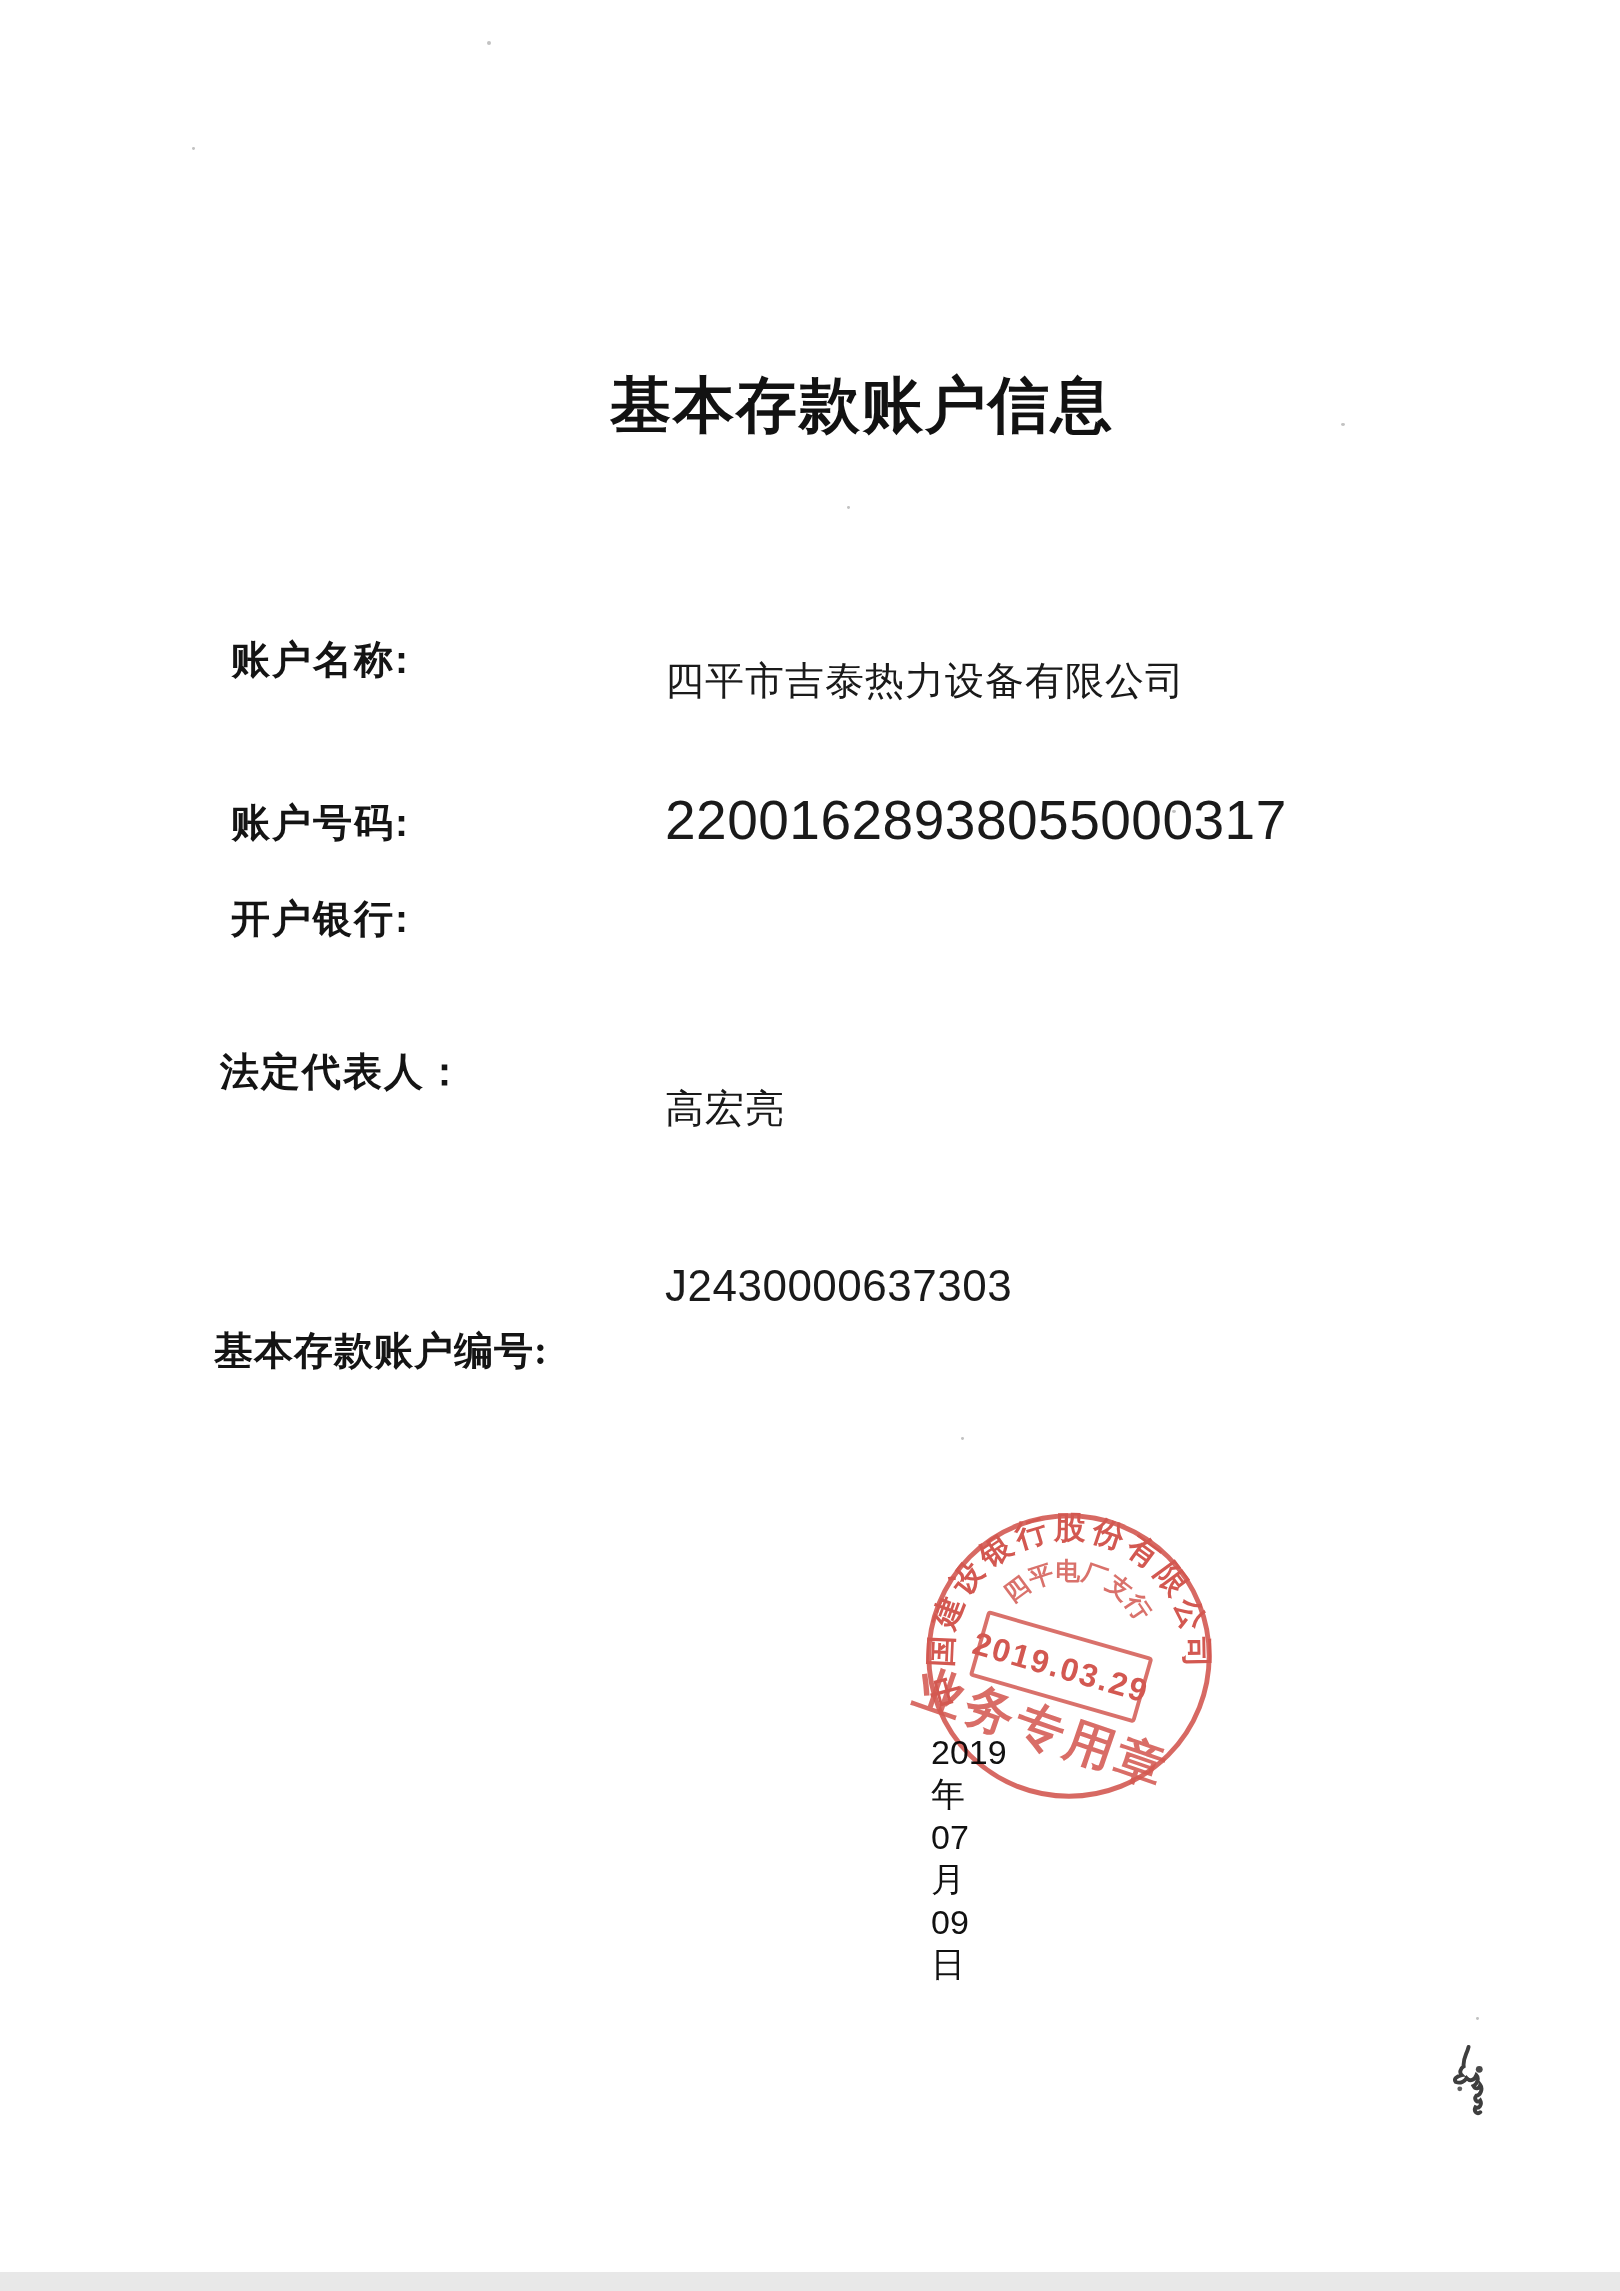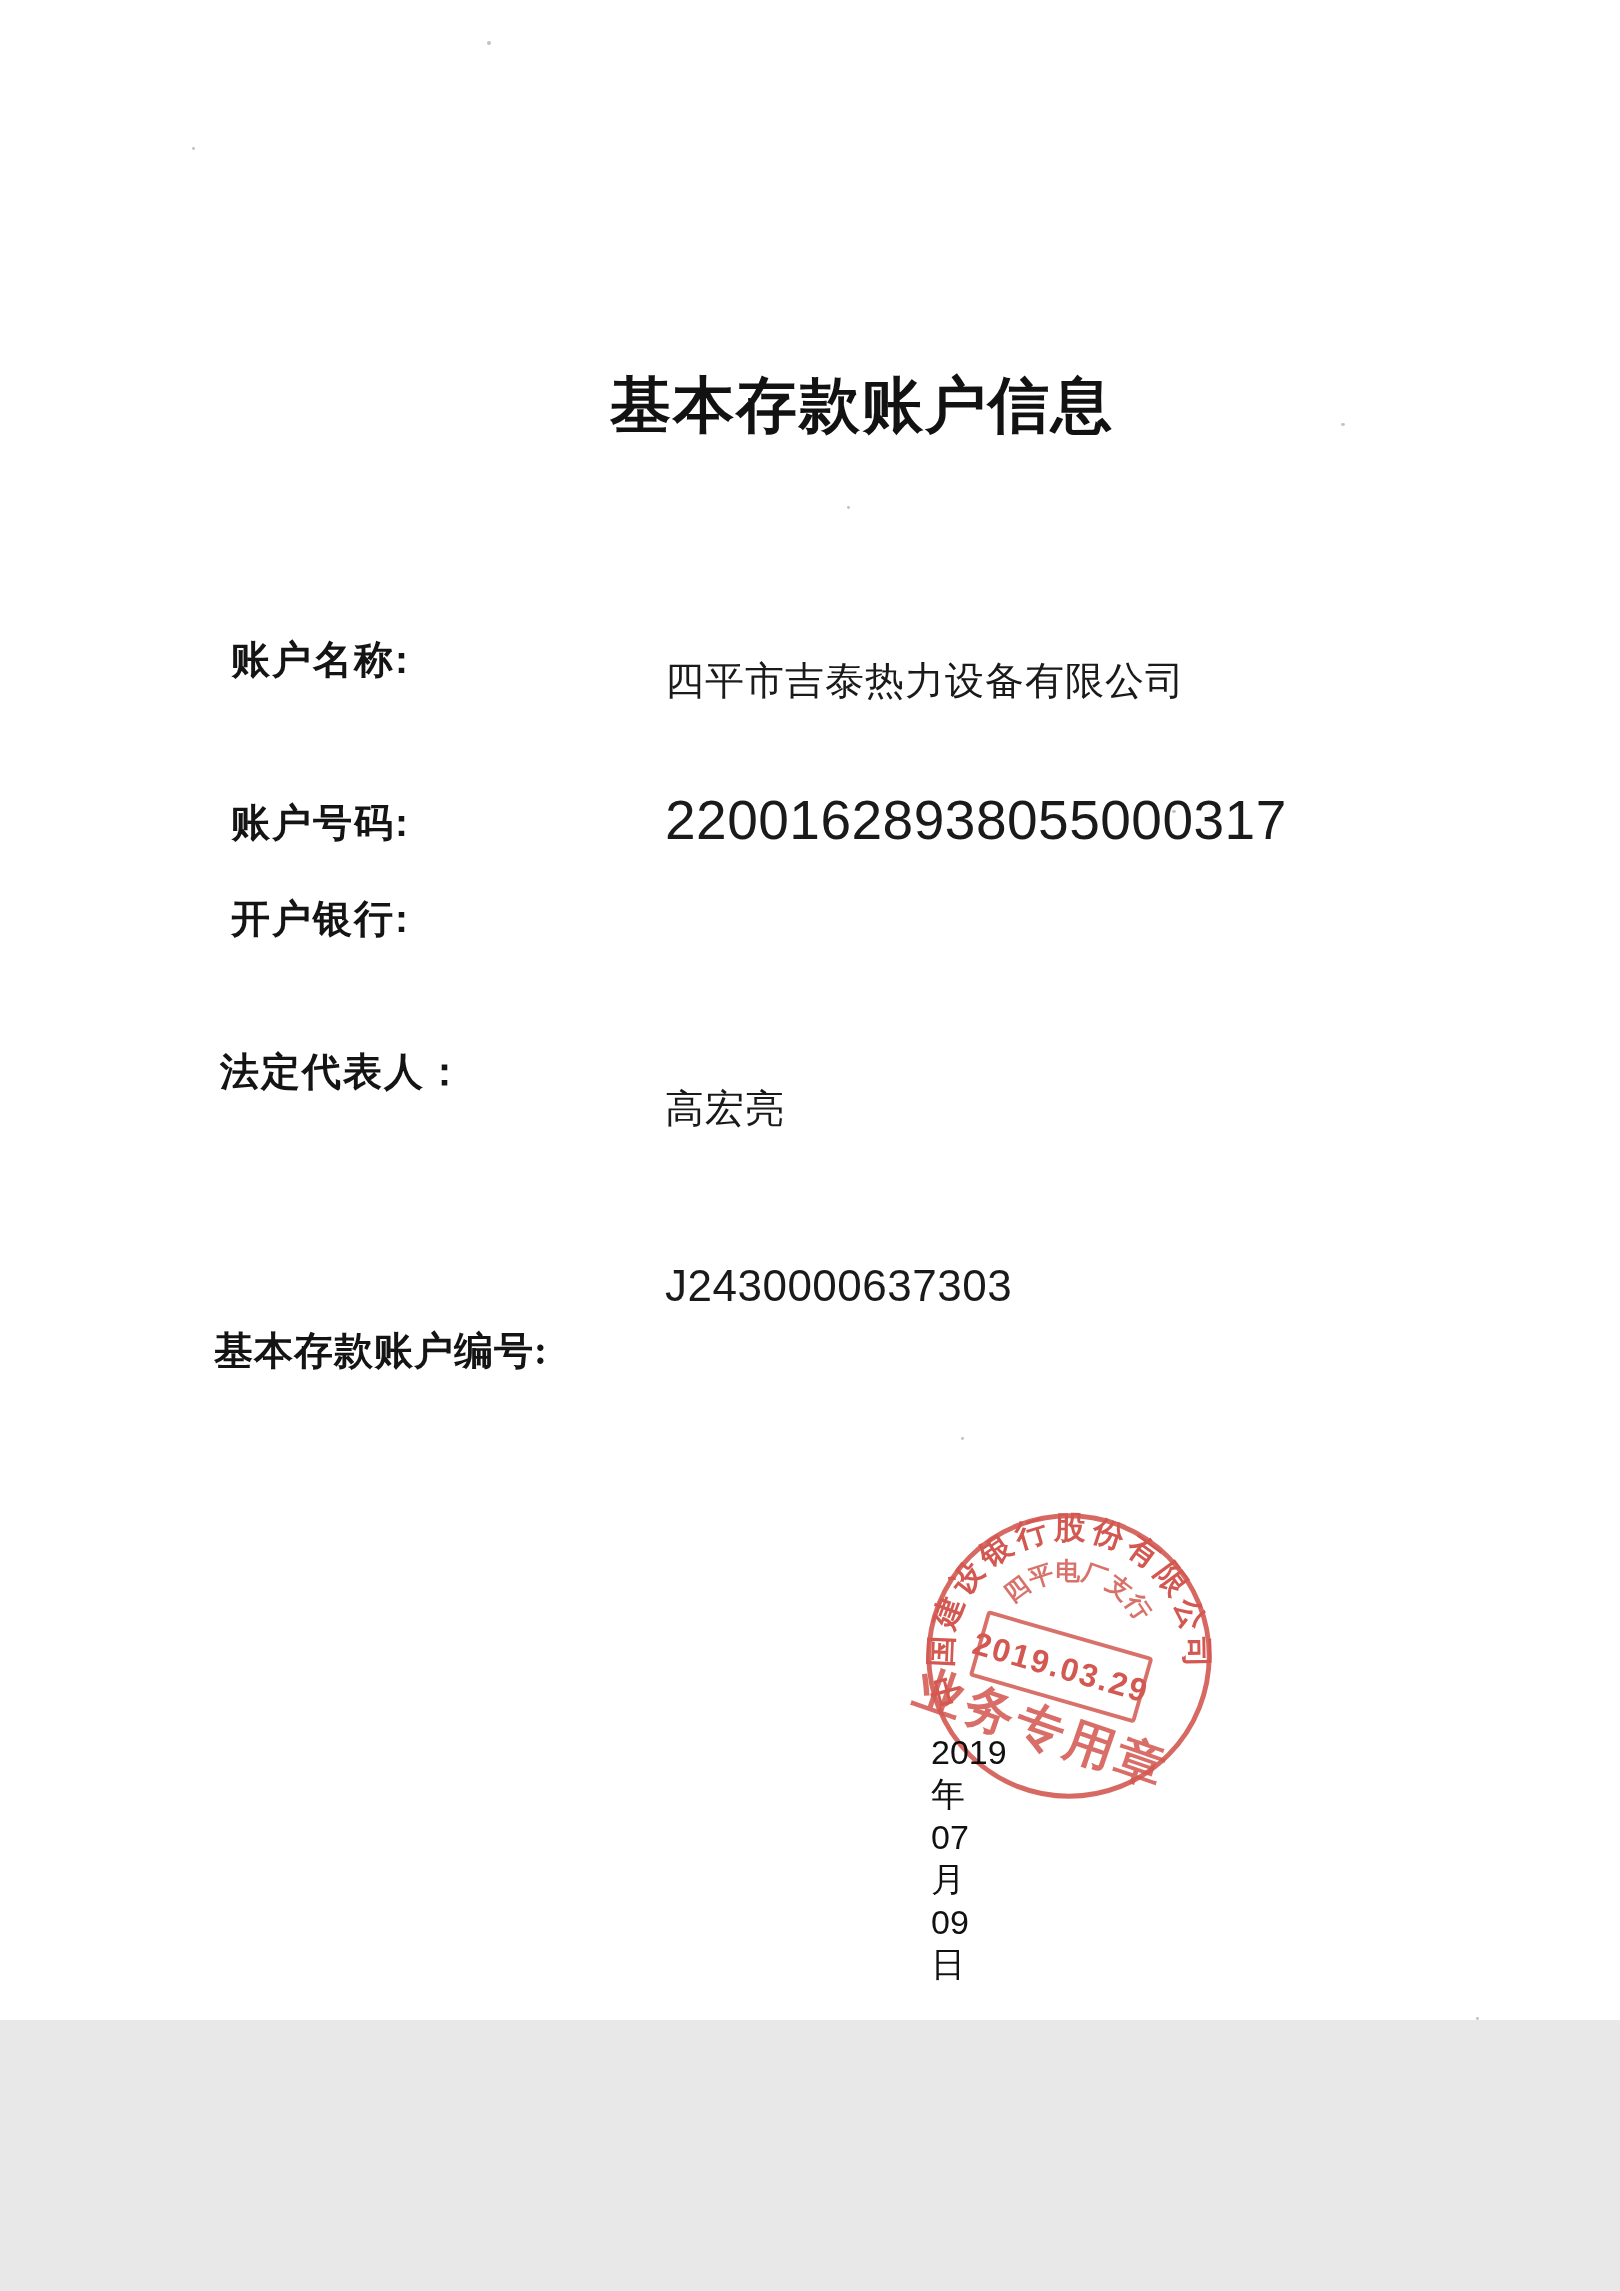--- a/index.html
+++ b/index.html
@@ -1,18 +1,18 @@
 <!DOCTYPE html>
 <html style="--stamp-color: #cf4a42;"><head>
 <meta charset="utf-8">
 <style>
   html,body { margin:0; padding:0; background:#e8e8e8; }
   .page {
     position:relative;
-    width:1620px; height:2020px;
+    width:1620px; height:2272px;
     margin:0 auto;
     background:#ffffff;
     font-family:"Liberation Sans", sans-serif;
     color:#161616;
     overflow:hidden;
   }
   .doc-title {
     position:absolute;
     left:610px; top:365px;
     margin:0;

